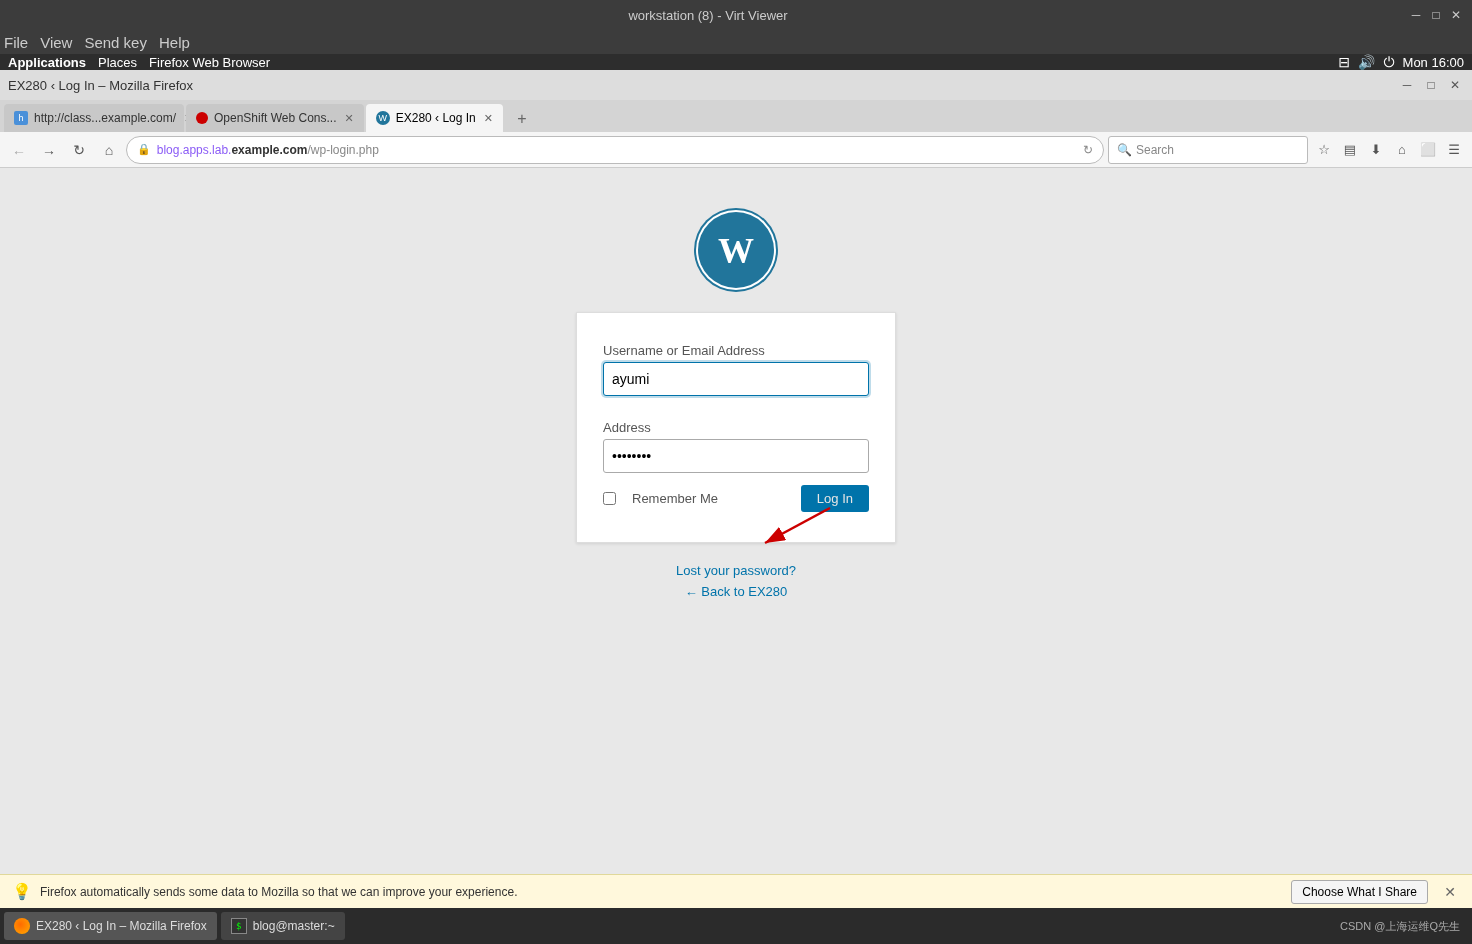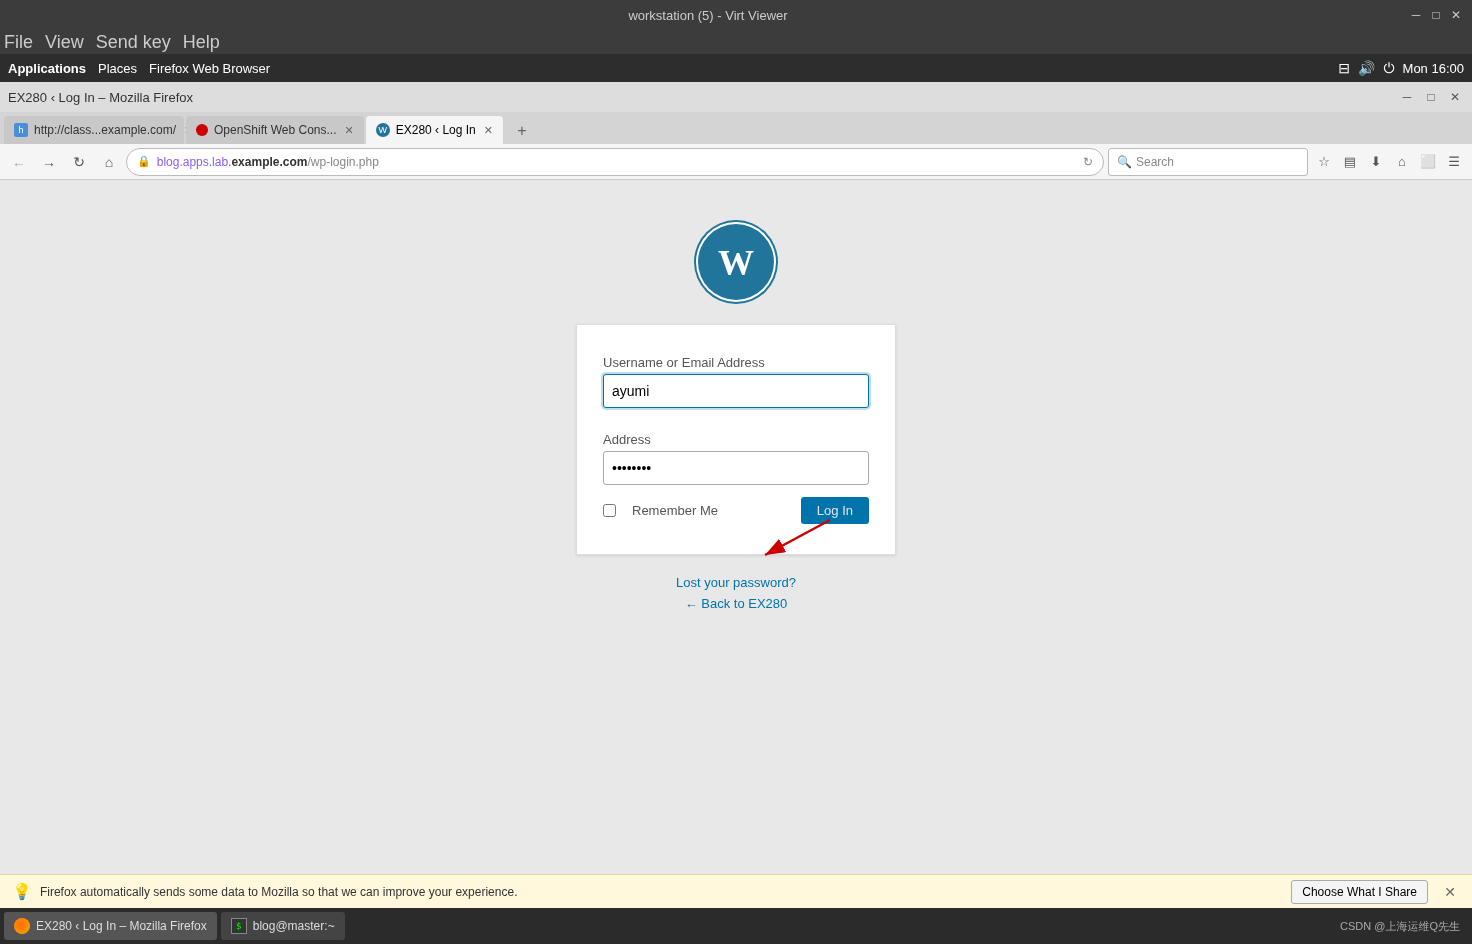--- a/index.html
+++ b/index.html
@@ -46,30 +46,30 @@
     }
 
     
     .virt-menu-bar {
       background: #3c3c3c;
       height: 24px;
       display: flex;
       align-items: center;
       padding: 0 4px;
       color: #ccc;
-      font-size: 18px;
+      font-size: 15px;
       gap: 12px;
       flex-shrink: 0;
     }
     .virt-menu-bar span { cursor: pointer; }
 
     
     .gnome-top-bar {
       background: #2d2d2d;
-      height: 28px;
+      height: 16px;
       display: flex;
       padding: 0 8px;
       color: #fff;
       font-size: 13px;
       gap: 24px;
       flex-shrink: 0;
     }
     .gnome-top-bar .gnome-left { display: flex; gap: 12px; align-items: center; }
     .gnome-top-bar .gnome-right { margin-left: auto; display: flex; align-items: center; gap: 8px; }
     .gnome-top-bar .applications { font-weight: bold; }
@@ -353,21 +353,21 @@
 
     
     .gnome-icon { font-size: 14px; }
   </style>
 </head>
 <body>
 
 <div class="virt-viewer-window">
 
   <div class="virt-title-bar">
-    <span class="title-text">workstation (5) - Virt Viewer</span>
+    <span class="title-text">workstation (8) - Virt Viewer</span>
     <div class="virt-window-controls">
       <span>─</span>
       <span>□</span>
       <span>✕</span>
     </div>
   </div>
 
   <div class="virt-menu-bar">
     <span>File</span>
     <span>View</span>

